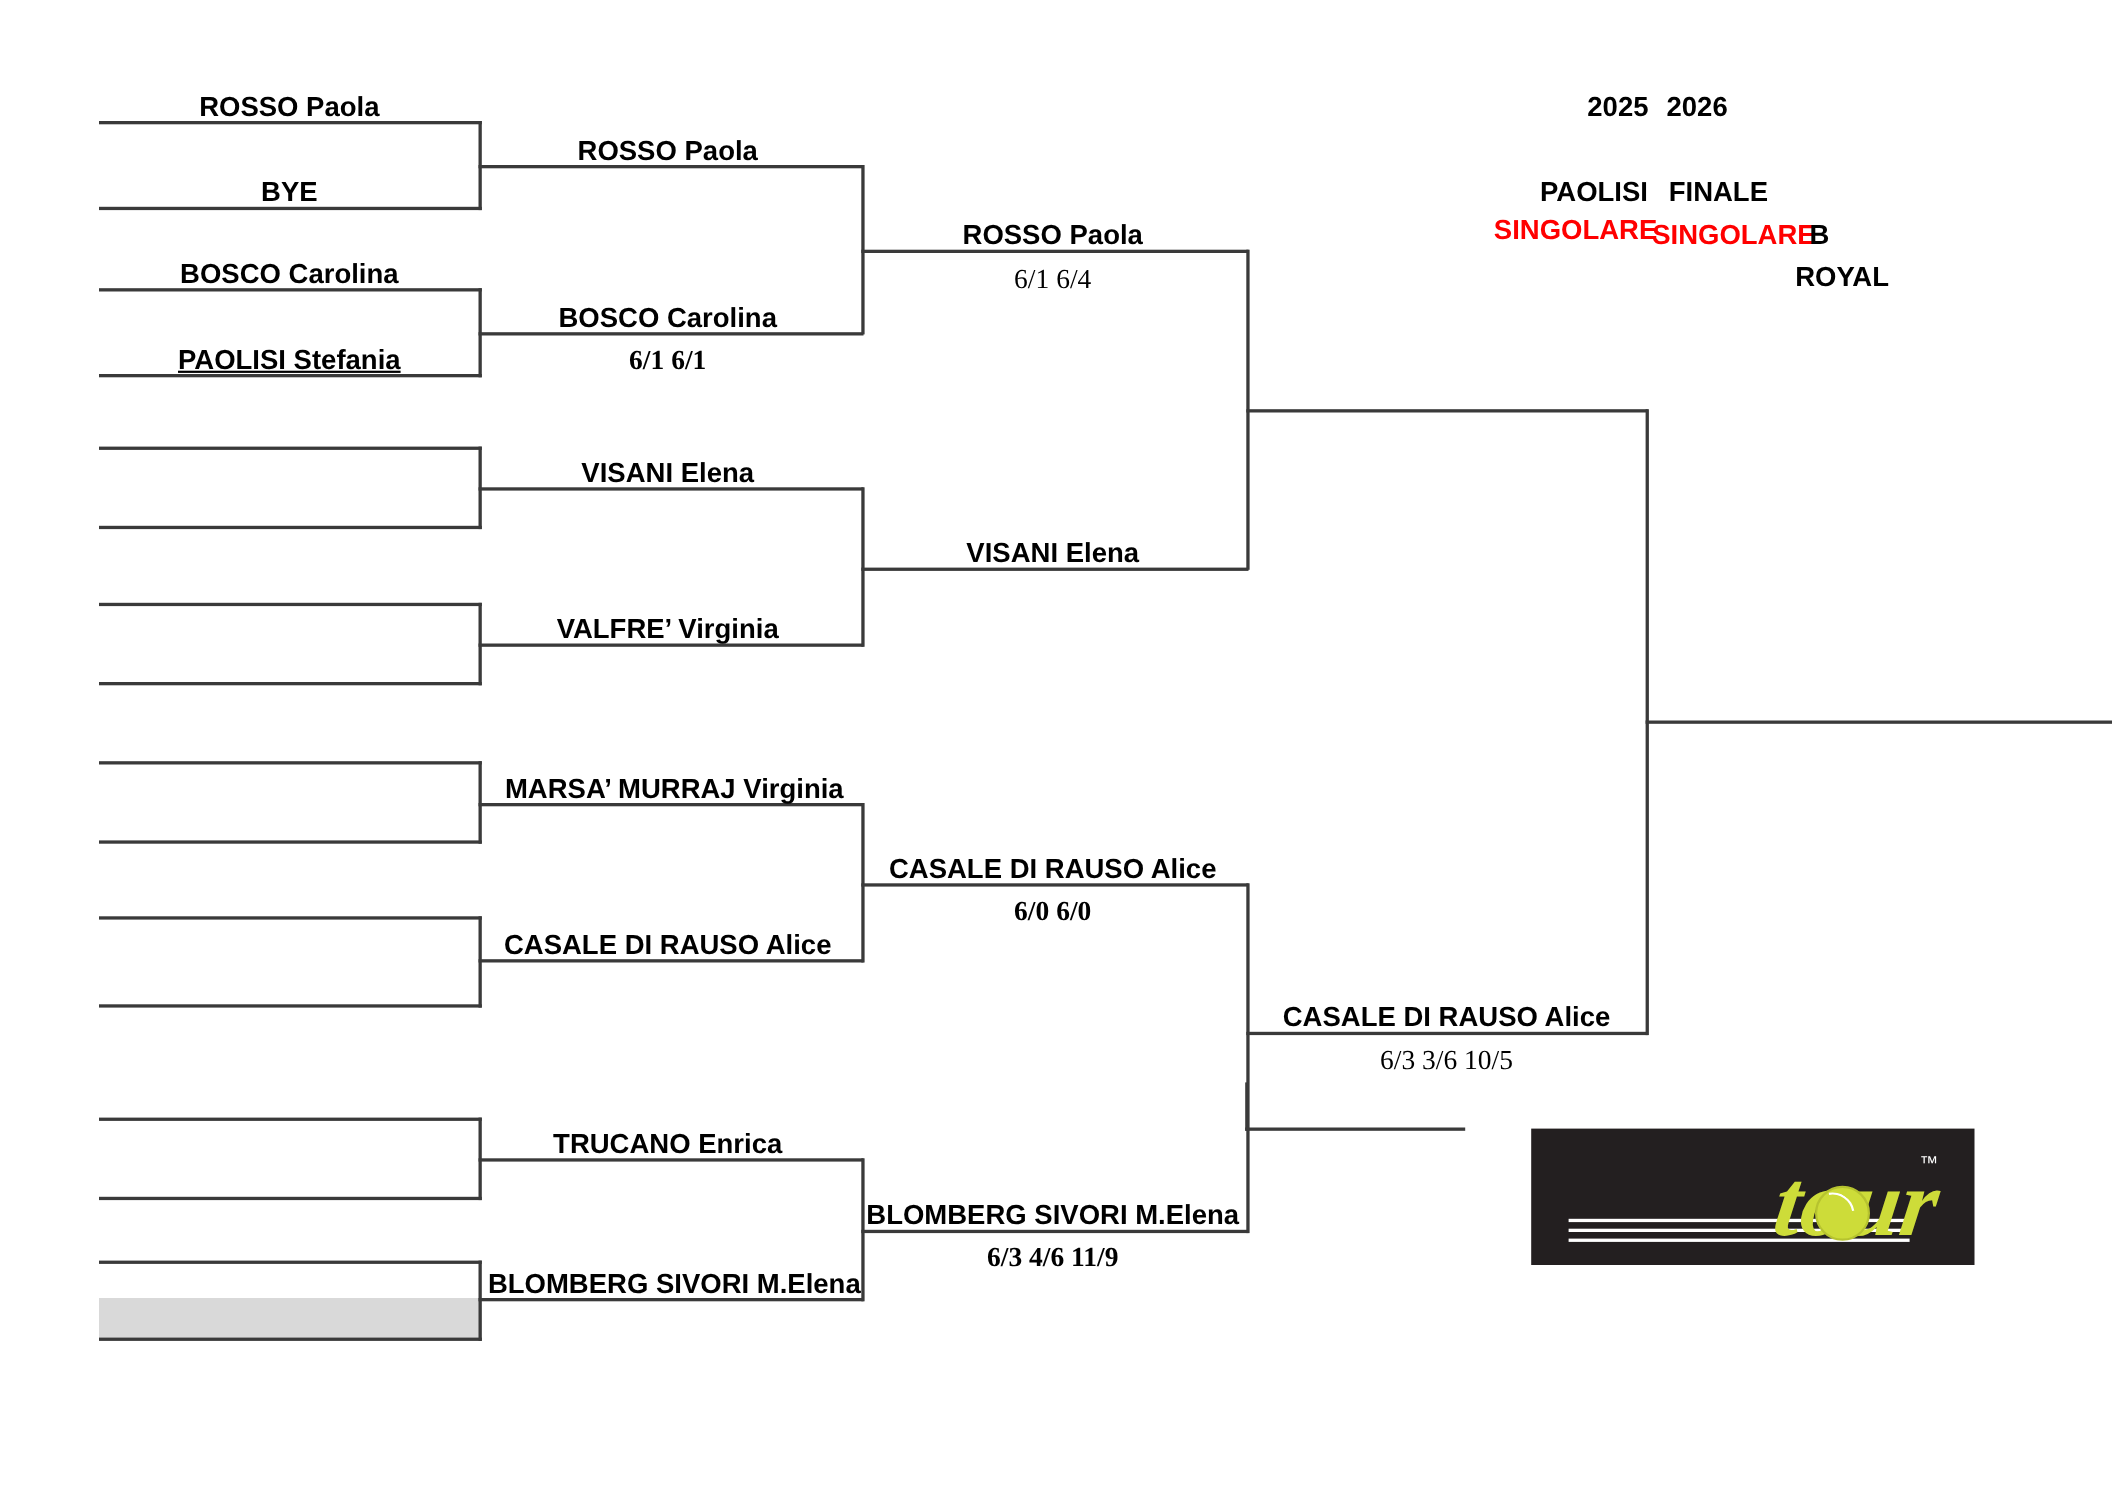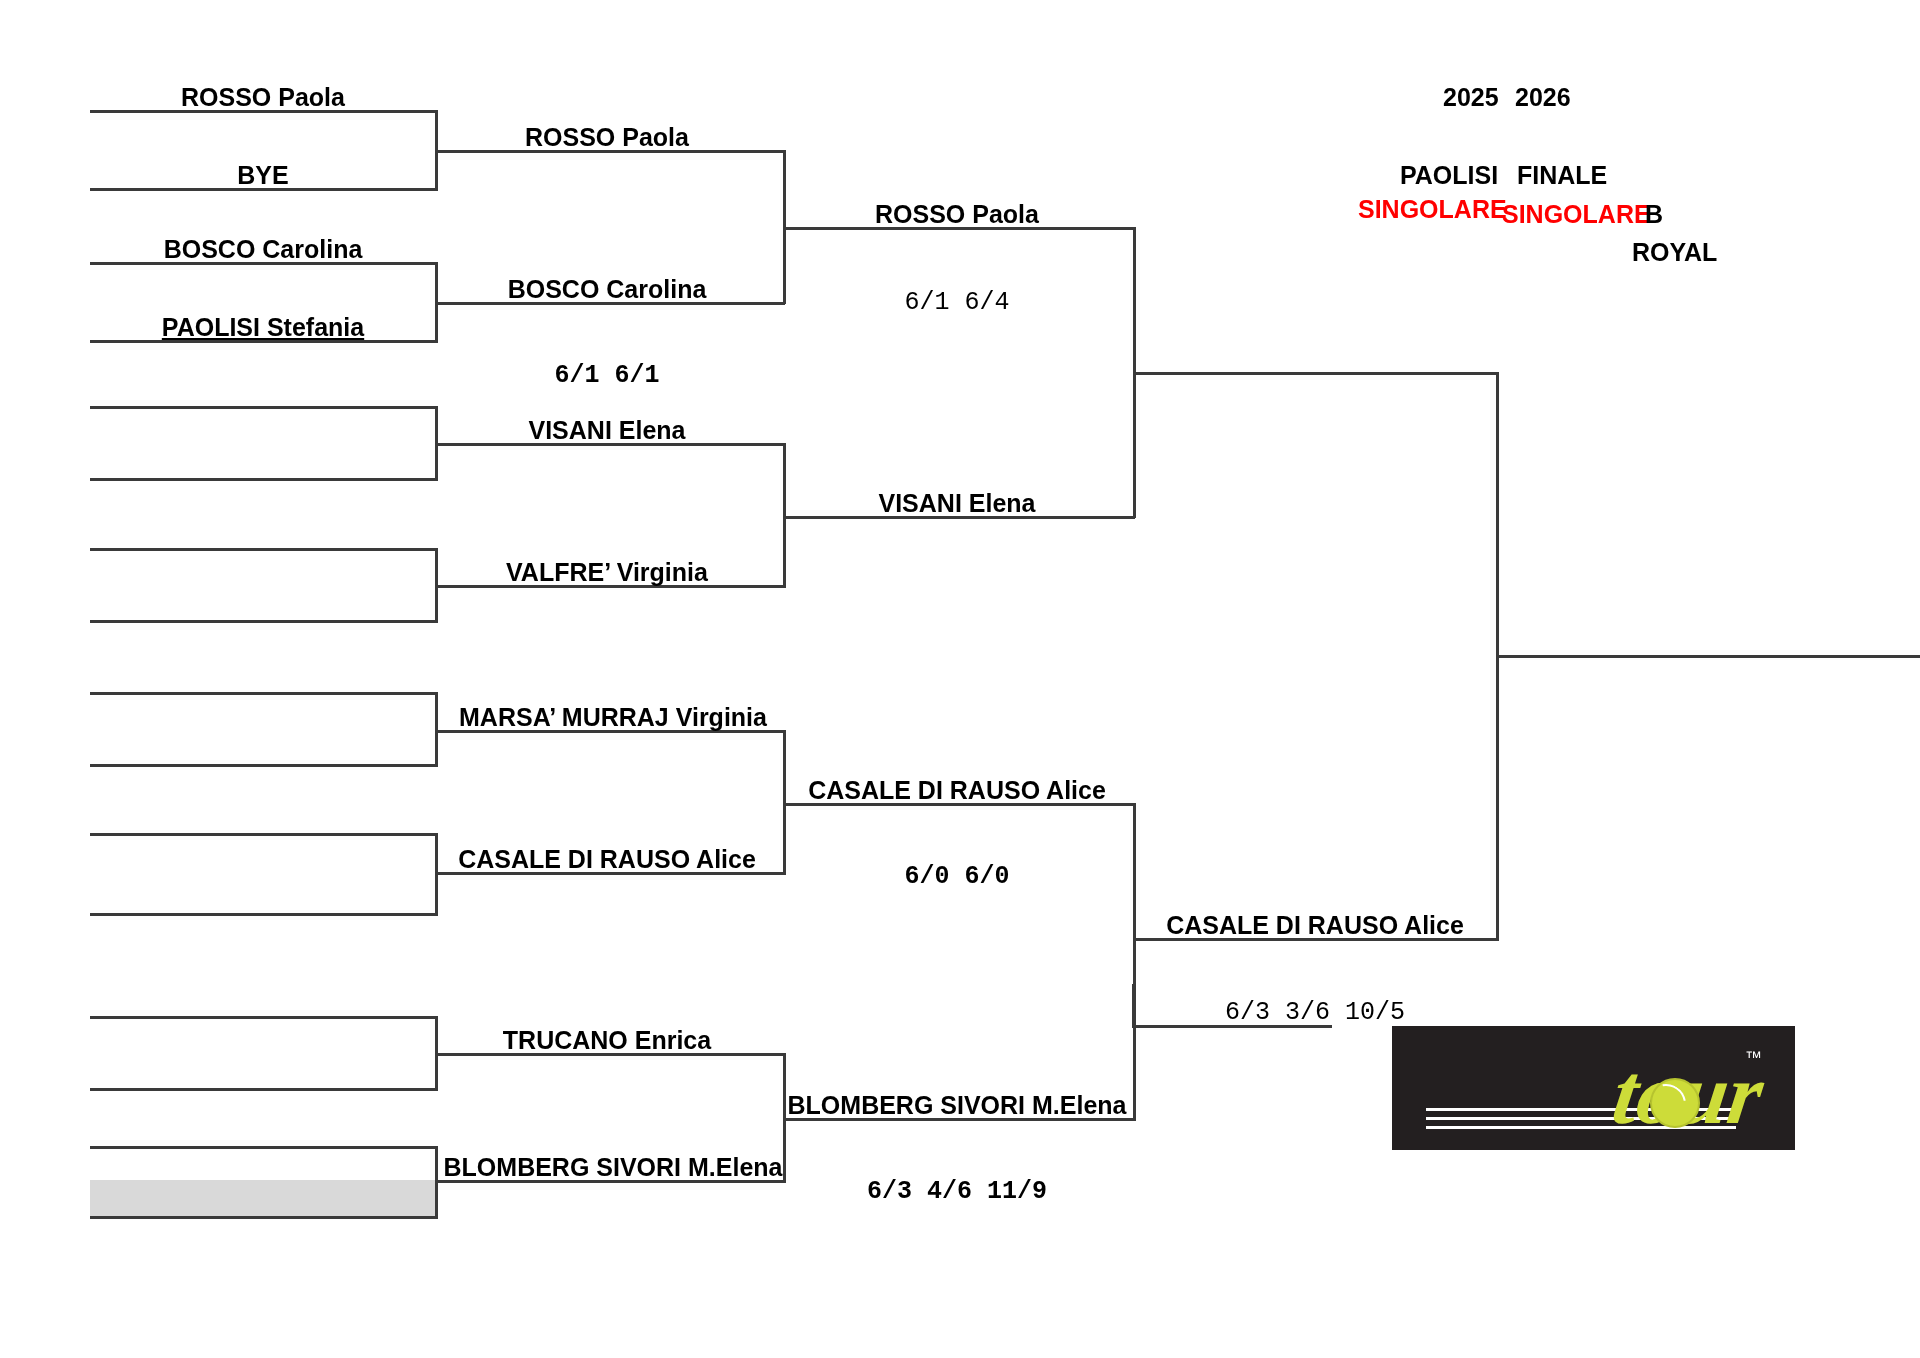--- a/index.html
+++ b/index.html
@@ -12,21 +12,21 @@
   .greybox{position:absolute;background:#d9d9d9;}
 
   
   .nm{position:absolute;font-weight:bold;color:#000000;white-space:nowrap;
       font-family:"Liberation Sans", sans-serif;line-height:1;}
   .r1{font-size:25px;}
   .r2{font-size:25px;}
   .r3{font-size:25px;}
   .r4{font-size:25px;}
   .sc{position:absolute;white-space:nowrap;color:#000000;line-height:1;
-      font-family:Liberation Mono, monospace;margin-top:48px;}
+      font-family:Liberation Serif, serif;}
   .sc-b{font-weight:bold;font-size:25px;}
   .sc-l{font-weight:normal;font-size:25px;}
 
   .ctr{transform:translateX(-50%);}
 
   
   .hdr{position:absolute;color:#000000;font-weight:bold;white-space:nowrap;
        font-family:"Liberation Sans", sans-serif;line-height:1;font-size:25px;}
   .hdr-red{color:#ff0000;}
 

